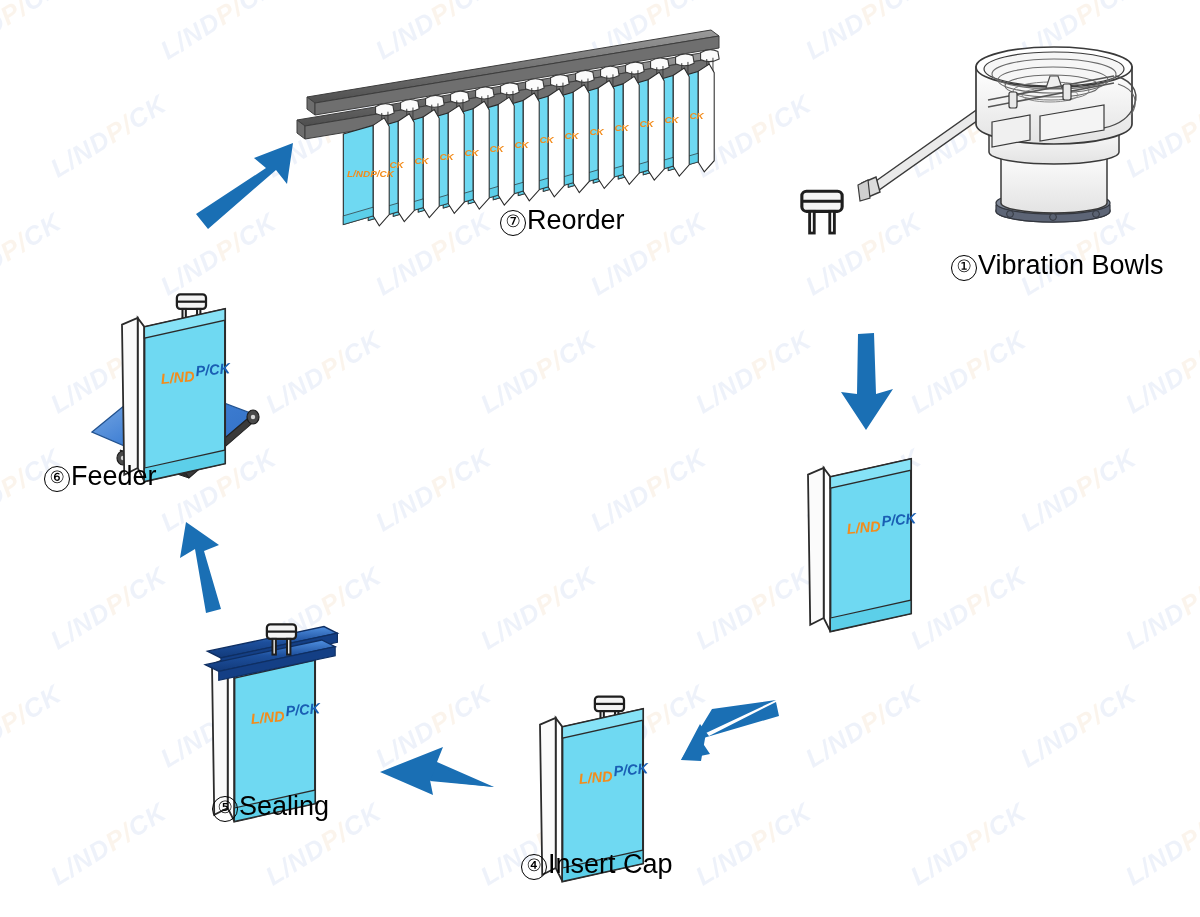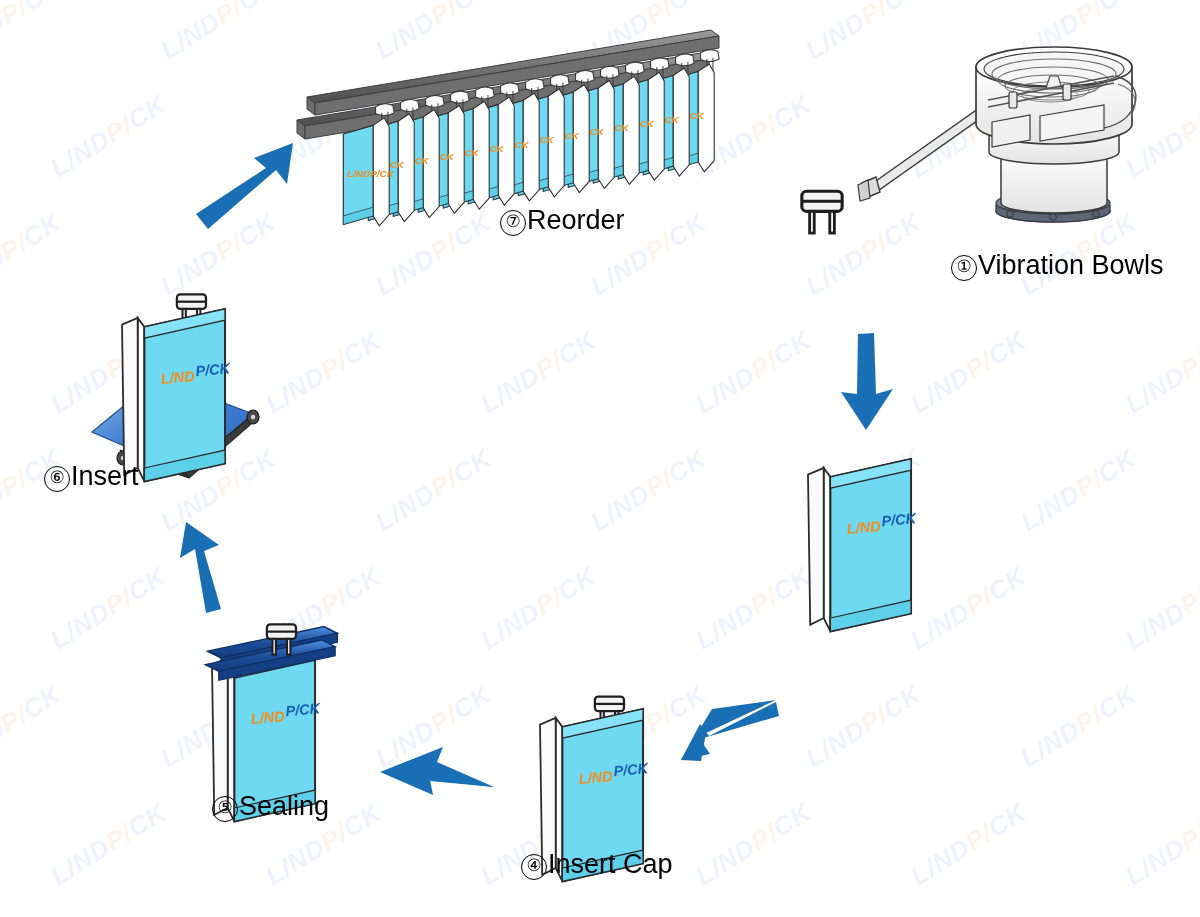--- a/index.html
+++ b/index.html
@@ -394,15 +394,15 @@
 
   <div class="label" style="left:521px;top:849px;">
     <span class="circnum">④</span><span>Insert Cap</span>
   </div>
 
   <div class="label" style="left:212px;top:791px;">
     <span class="circnum">⑤</span><span>Sealing</span>
   </div>
 
   <div class="label" style="left:44px;top:461px;">
-    <span class="circnum">⑥</span><span>Insert</span>
+    <span class="circnum">⑥</span><span>Feeder</span>
   </div>
 </div>
 
 </body></html>

